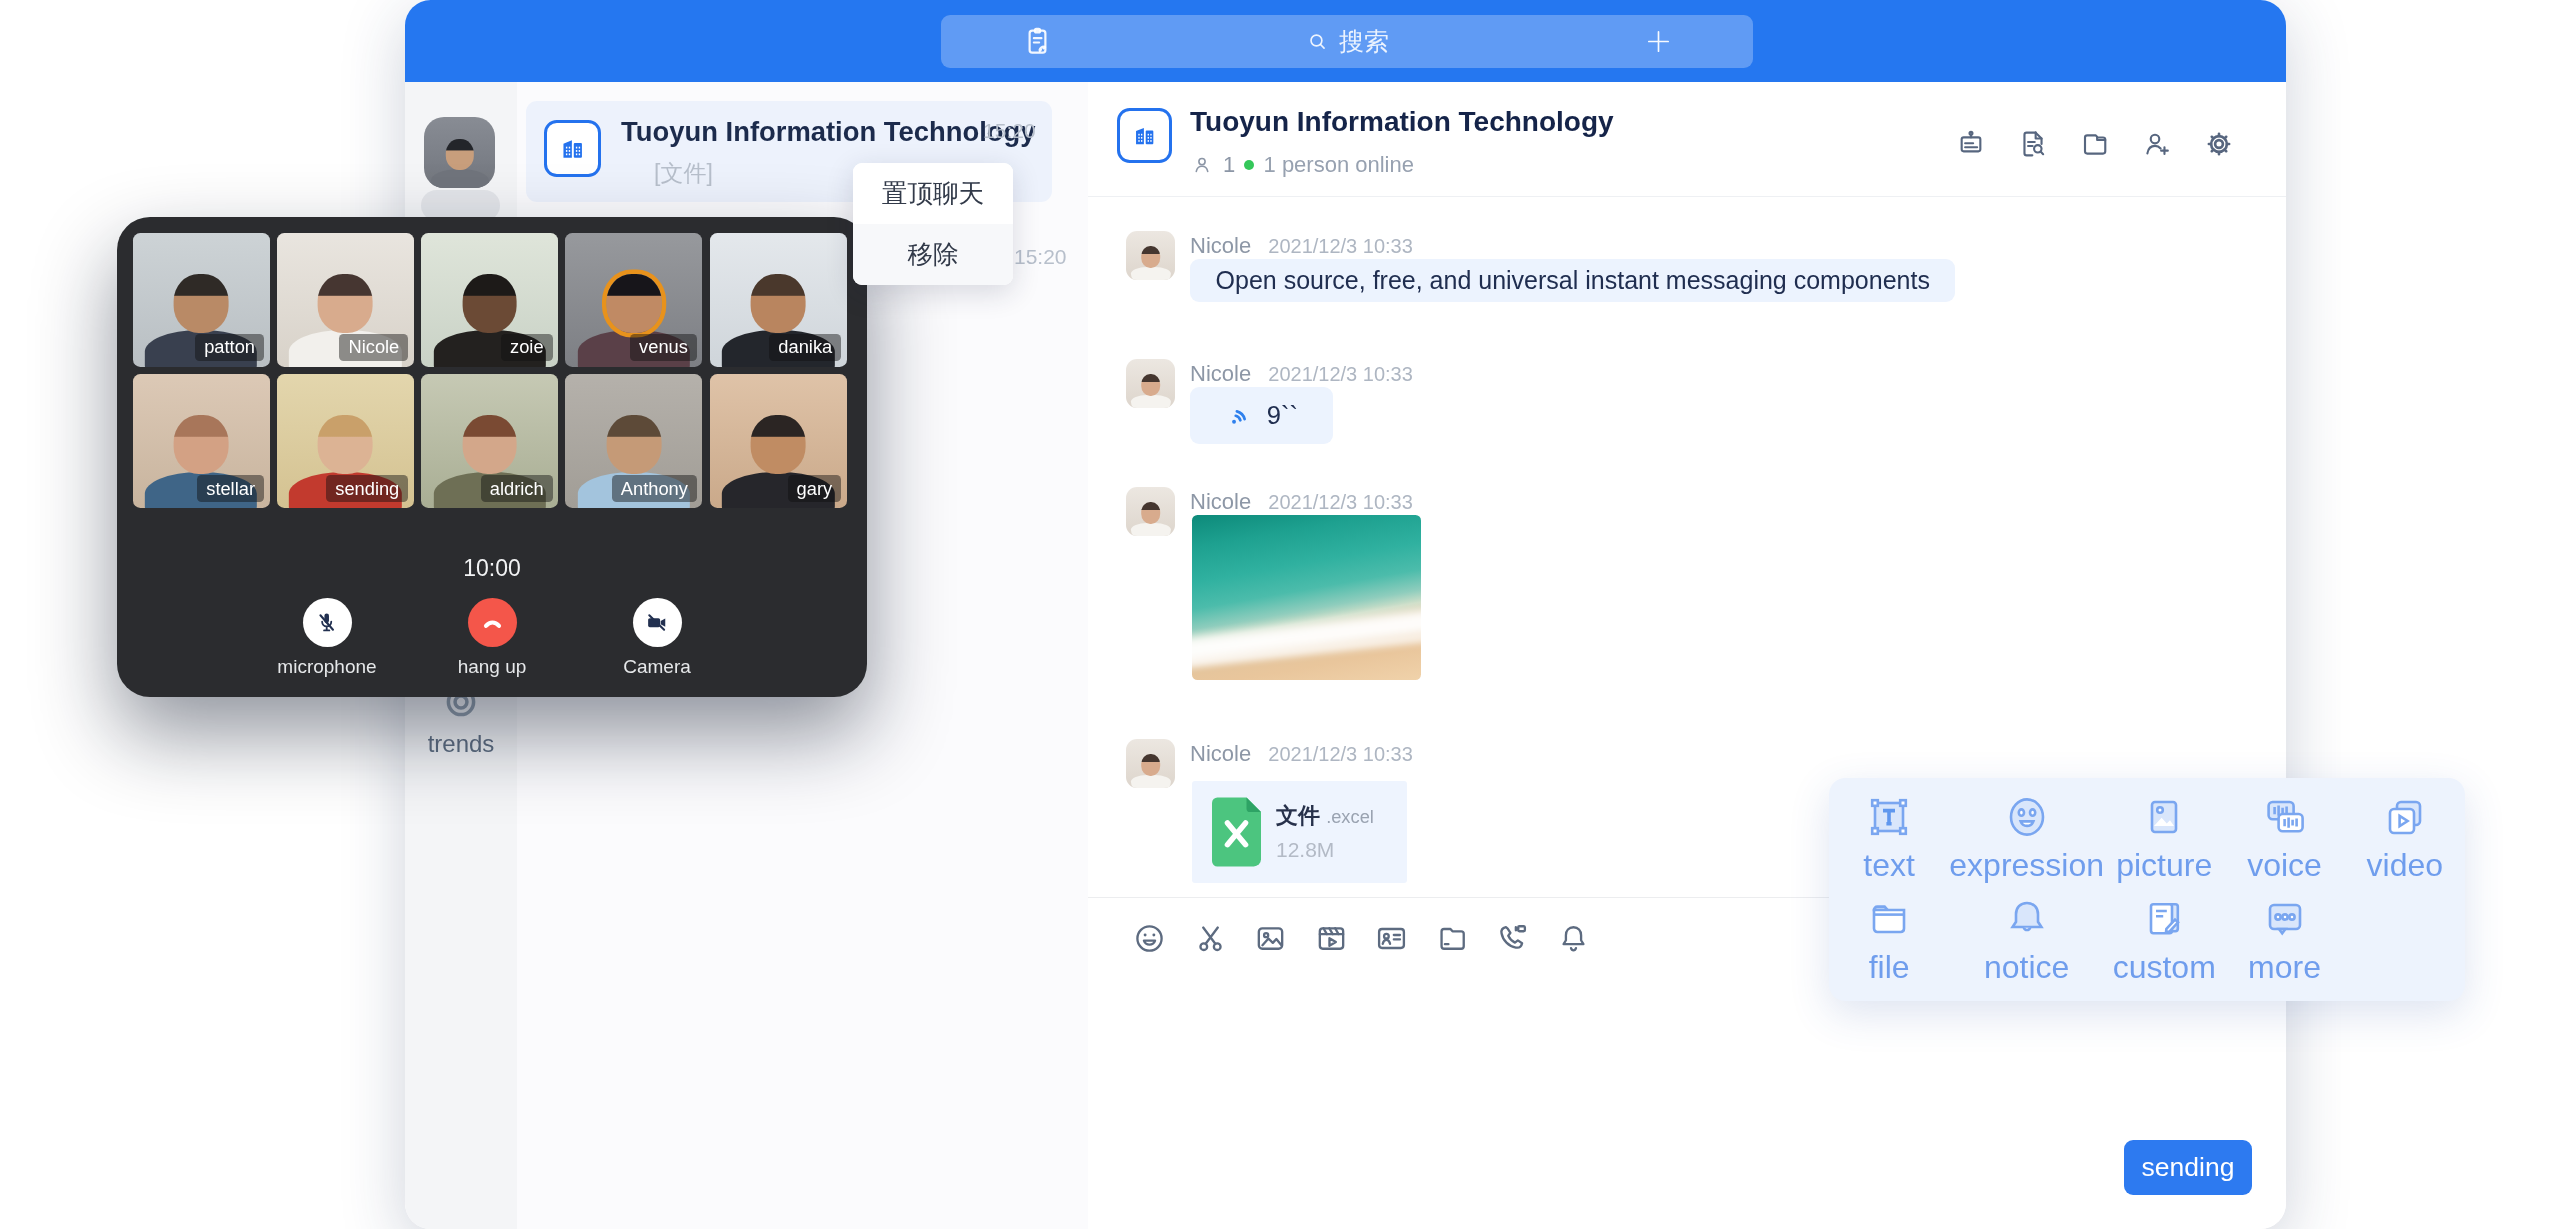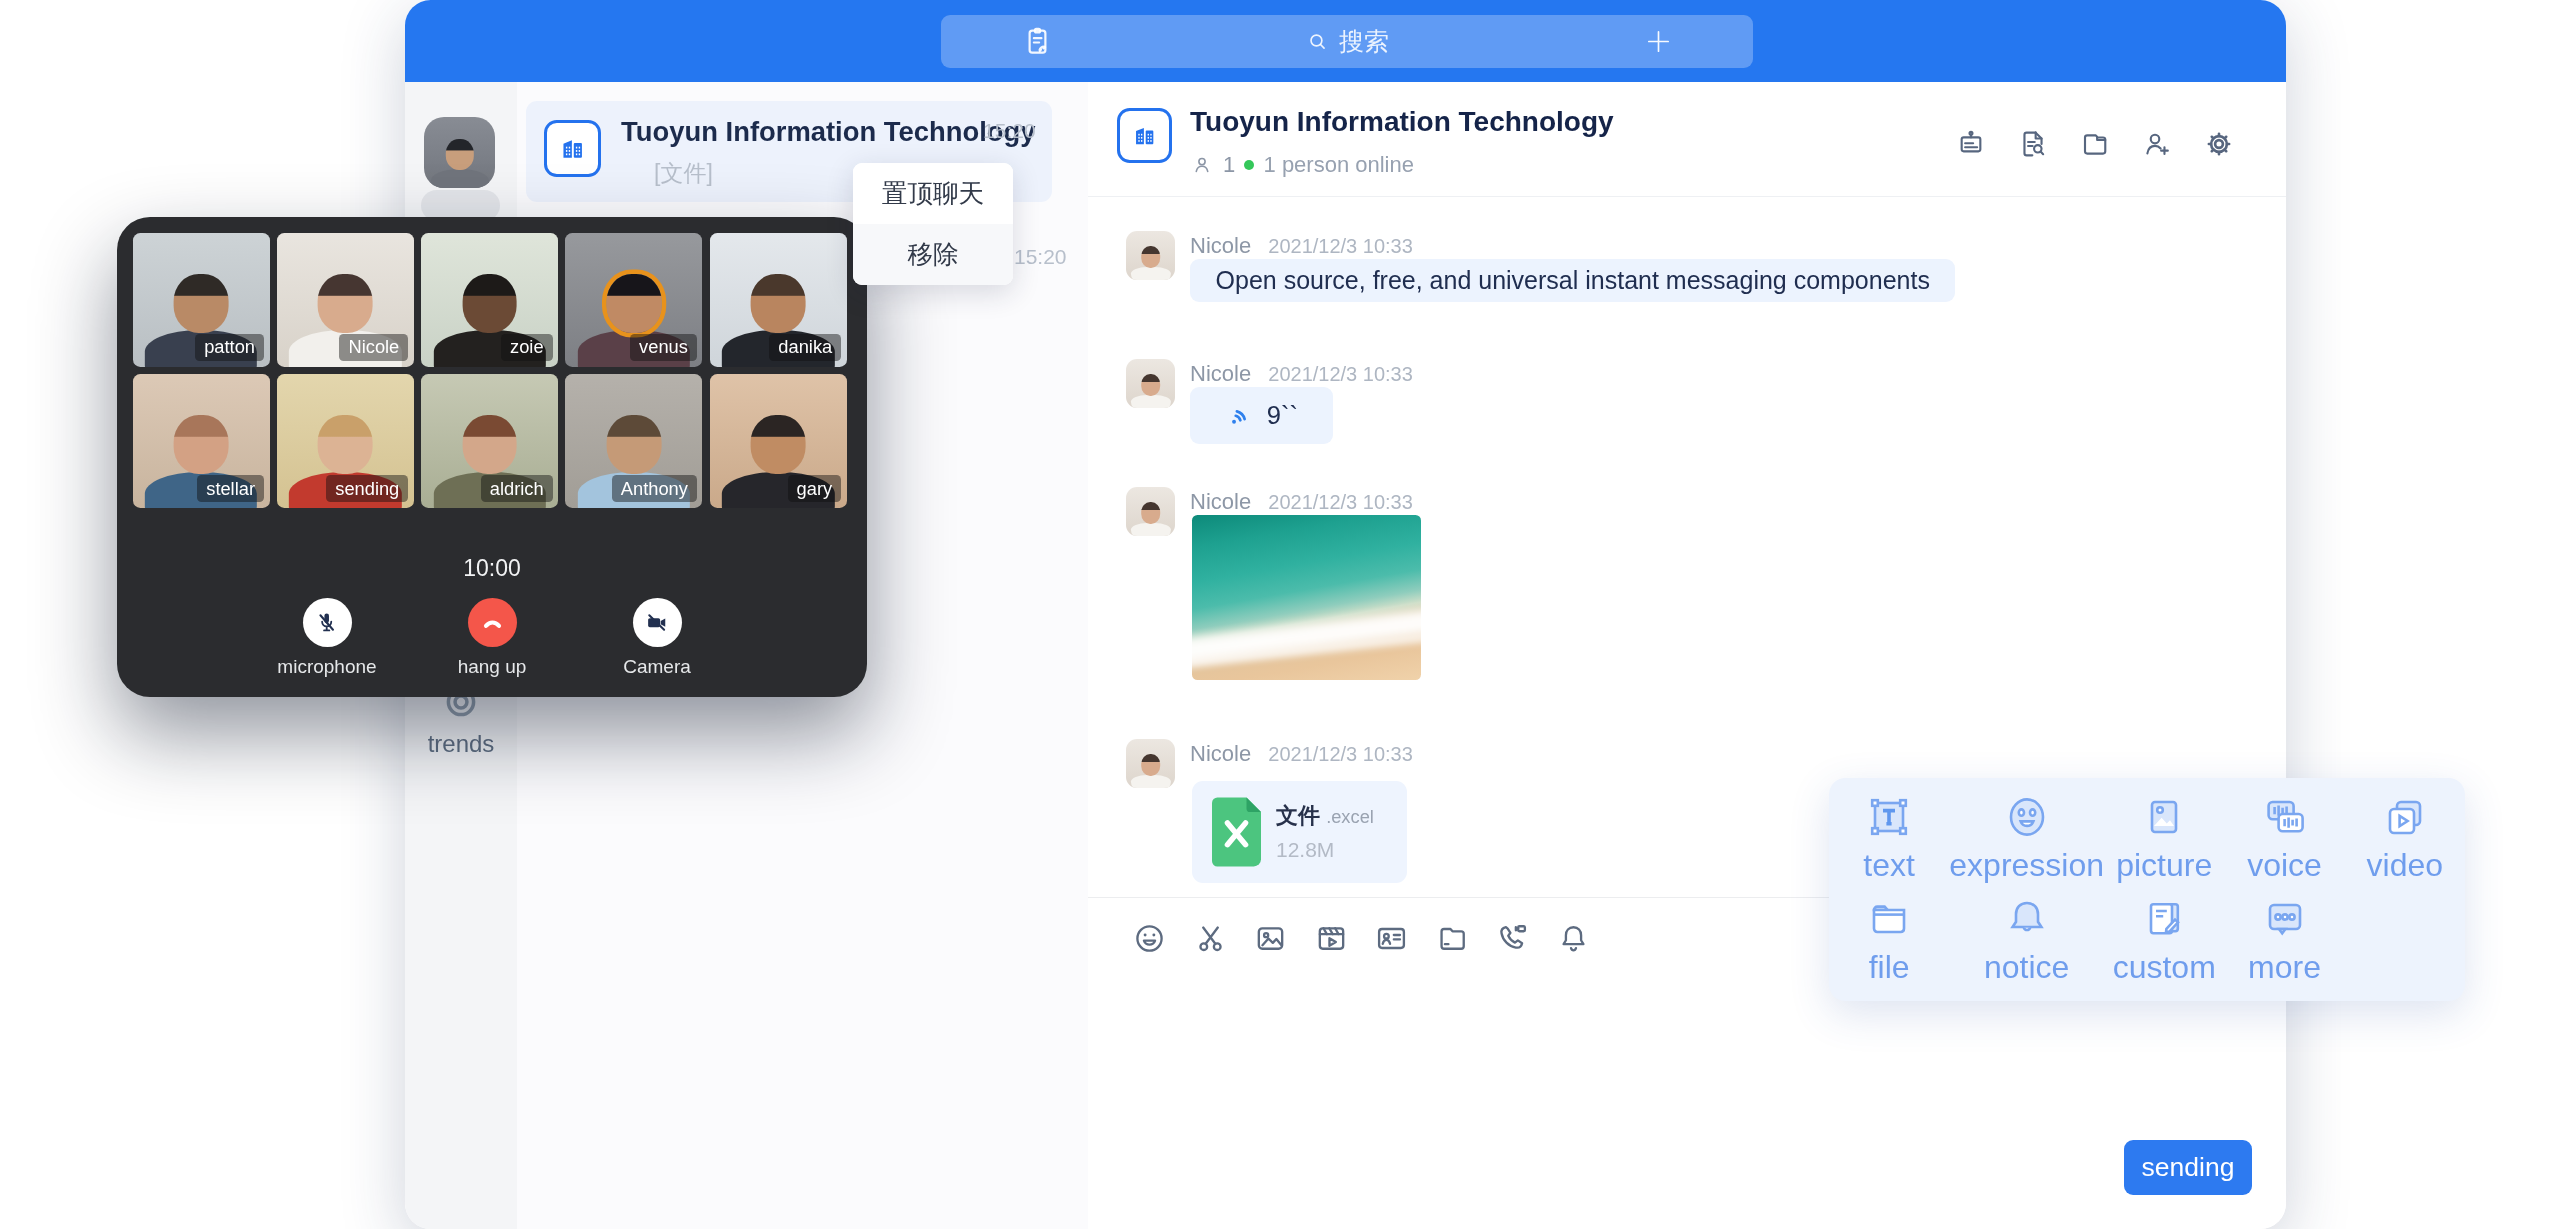--- a/index.html
+++ b/index.html
@@ -62,21 +62,21 @@
   .bubble{position:absolute;left:64px;top:28px;background:#ecf3fe;border-radius:9.1px;
           display:flex;align-items:center;color:#202e50;}
   .b-text{height:43px;padding:0 25.6px;font-size:25px;white-space:nowrap;}
   .b-voice{width:143px;height:57px;padding:0;justify-content:center;gap:11px;font-size:25.6px;}
   .beach{position:absolute;left:66px;top:28px;width:229px;height:165px;border-radius:5.5px;overflow:hidden;
      background:linear-gradient(170deg,#0d8a7a 0%,#1ea190 16%,#30b1a0 33%,#4cbcab 46%,#8fcdbd 56%,#cfdfc9 62%,#e2c49c 70%,#e9c69c 84%,#f0d2aa 100%);}
   .beach::before{content:"";position:absolute;left:-12%;right:-12%;top:66%;height:15%;background:#fff;
      transform:rotate(-7deg);filter:blur(4.6px);opacity:.95;}
   .beach::after{content:"";position:absolute;left:-12%;right:-12%;top:79%;height:6%;background:#fff;
      transform:rotate(-6deg);filter:blur(3.7px);opacity:.65;}
-  .filecard{position:absolute;left:66px;top:42px;width:215px;height:102px;background:#eef4fe;border-radius:11px;text-align:right;}
+  .filecard{position:absolute;left:66px;top:42px;width:215px;height:102px;background:#eef4fe;border-radius:3px;text-align:right;}
   .xlicon{position:absolute;left:20px;top:15.6px;}
   .fname{position:absolute;left:84px;top:20px;font-size:22px;font-weight:600;color:#27314b;white-space:nowrap;}
   .fname .fext{font-size:18.3px;font-weight:400;color:#9aa3b1;}
   .fsize{position:absolute;left:84px;top:57px;font-size:21px;color:#b3bac6;}
 
   .toolbar{position:absolute;left:0;right:0;top:815px;height:81px;border-top:1.8px solid #ecedef;
            display:flex;align-items:center;gap:25.6px;padding-left:44px;color:#5d6b80;}
   .sendbtn{position:absolute;left:1036px;top:1058px;width:128px;height:55px;background:#2d7af0;
            border-radius:9.1px;color:#fff;font-size:26.5px;display:grid;place-items:center;border:none;}
 

